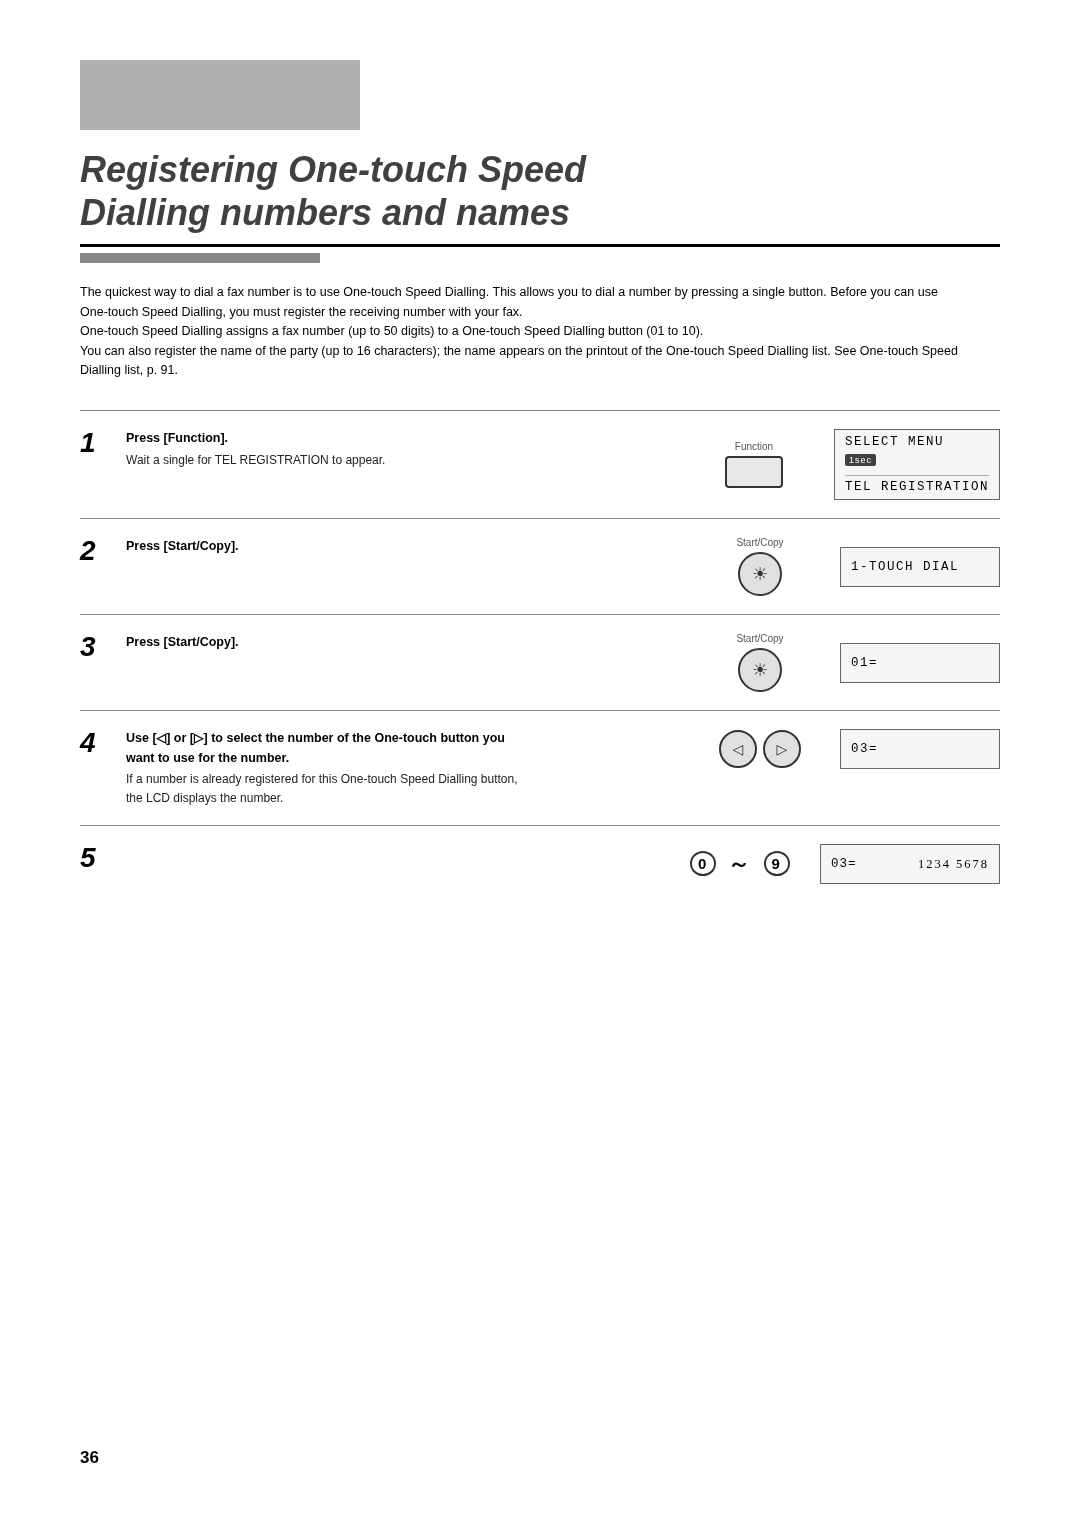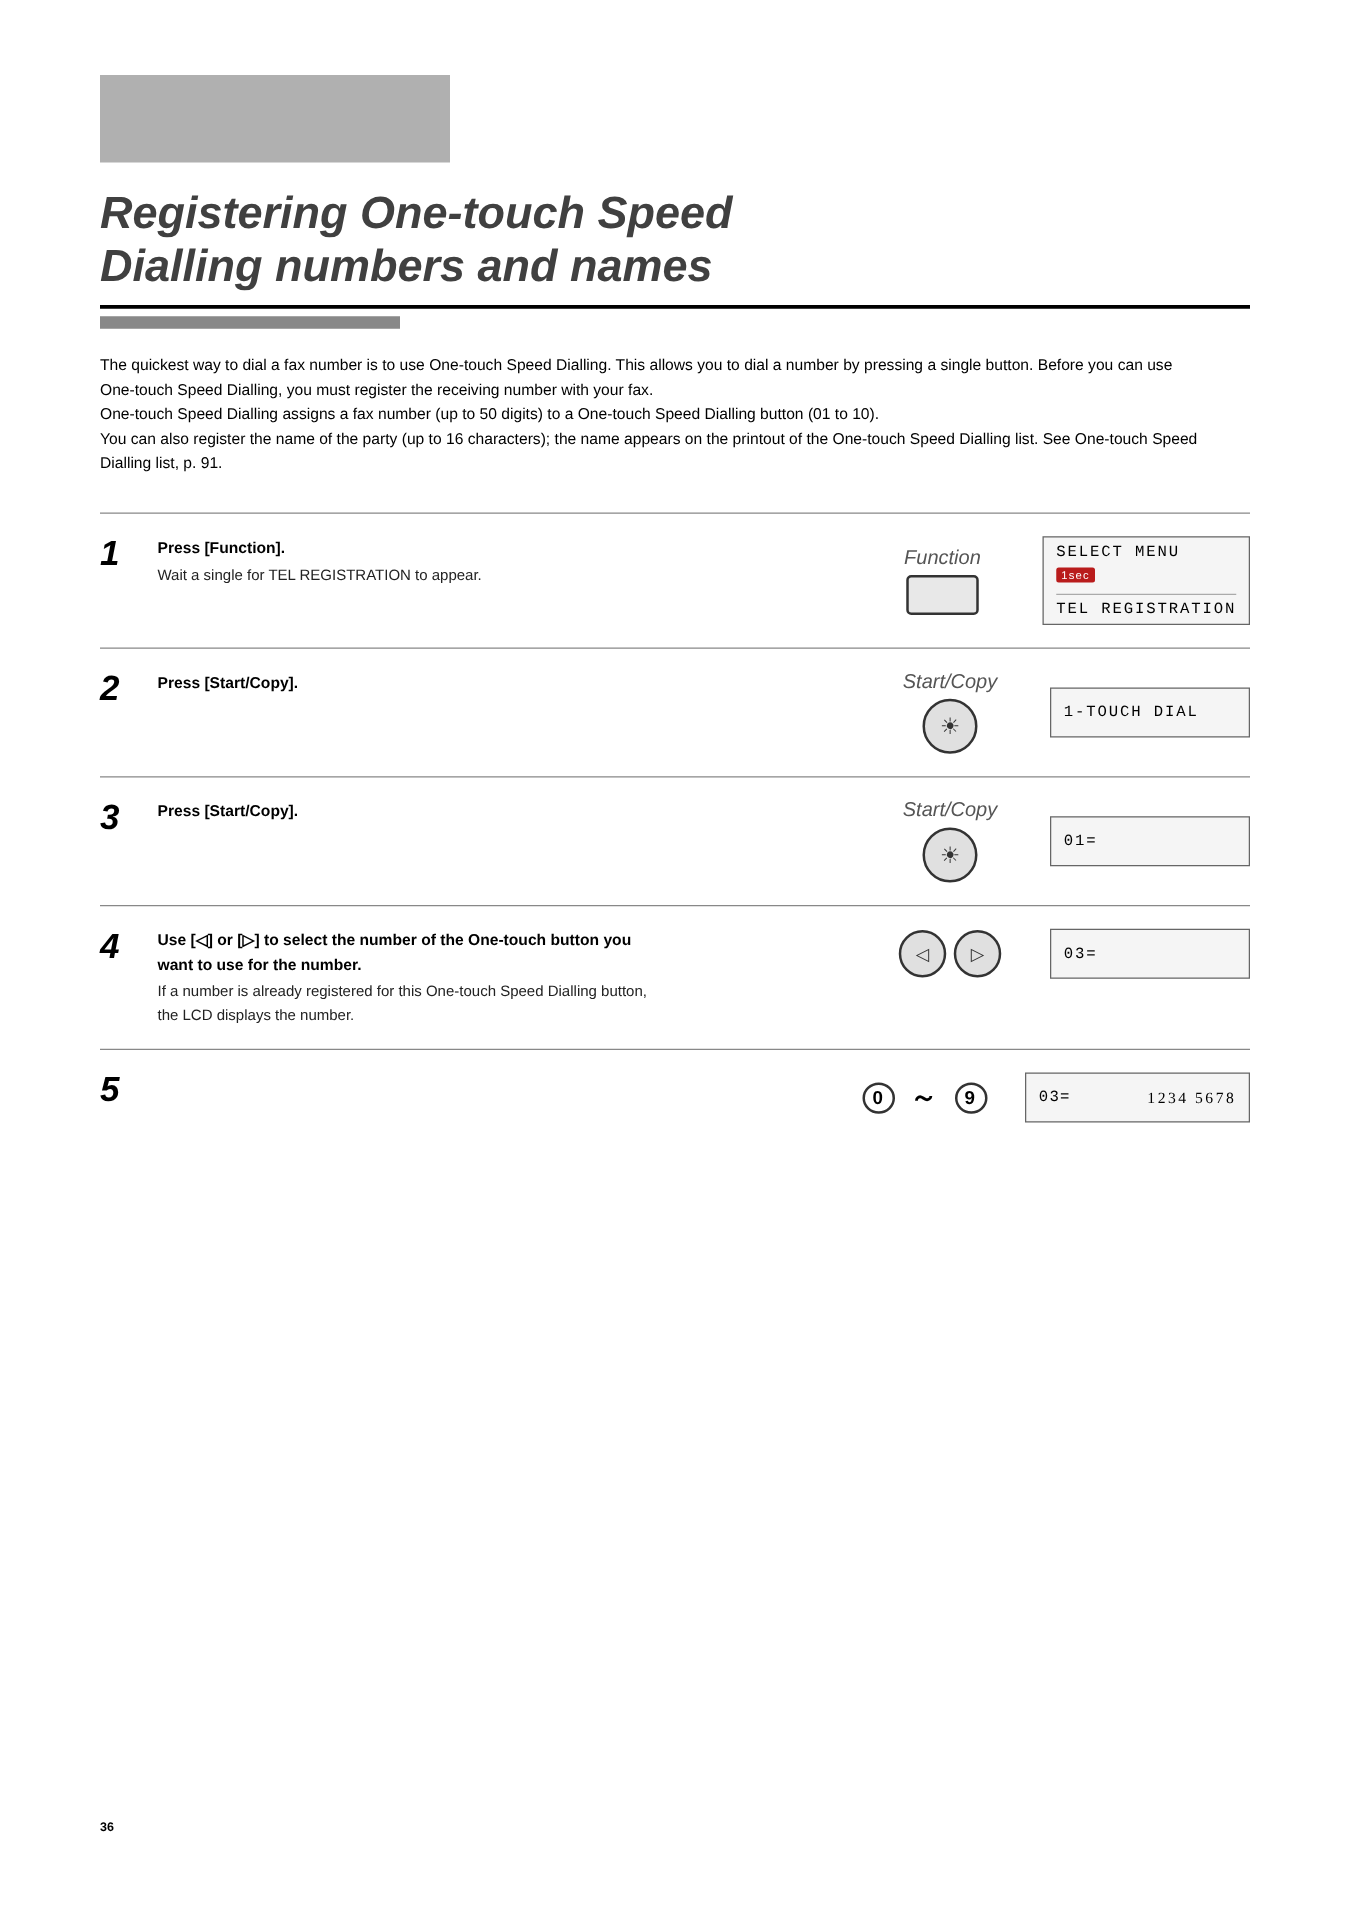--- a/index.html
+++ b/index.html
@@ -91,24 +91,23 @@
       width: 120px;
       min-width: 120px;
       display: flex;
       flex-direction: column;
       align-items: center;
       justify-content: center;
       padding: 0 10px;
     }
 
     .step-image .img-label {
-      font-size: 16px;
+      font-size: 10px;
       color: #555;
       margin-bottom: 4px;
-      font-style: italic;
     }
 
     
     .lcd-box {
       border: 1.5px solid #666;
       background: #f5f5f5;
       min-width: 160px;
       min-height: 40px;
       display: flex;
       flex-direction: column;
@@ -187,21 +186,21 @@
       align-items: center;
       margin-left: auto;
       min-width: 320px;
       justify-content: flex-end;
     }
 
     .page-number {
       position: fixed;
       bottom: 60px;
       left: 80px;
-      font-size: 10px;
+      font-size: 17px;
       font-weight: bold;
     }
 
     .tilde-symbol {
       font-size: 22px;
       margin: 0 4px;
       vertical-align: middle;
     }
 
     .lcd-number-row {
@@ -219,21 +218,21 @@
     }
 
     .lcd-num-right {
       font-family: Liberation Serif, serif;
       font-size: 12.5px;
       letter-spacing: 2px;
     }
 
     .small-tag {
       font-size: 9px;
-      background: #b91c1c;
+      background: #404040;
       color: #fff;
       padding: 1px 4px;
       border-radius: 2px;
       letter-spacing: 1px;
       display: inline-block;
       margin: 2px 0;
     }
   </style>
 </head>
 <body>

